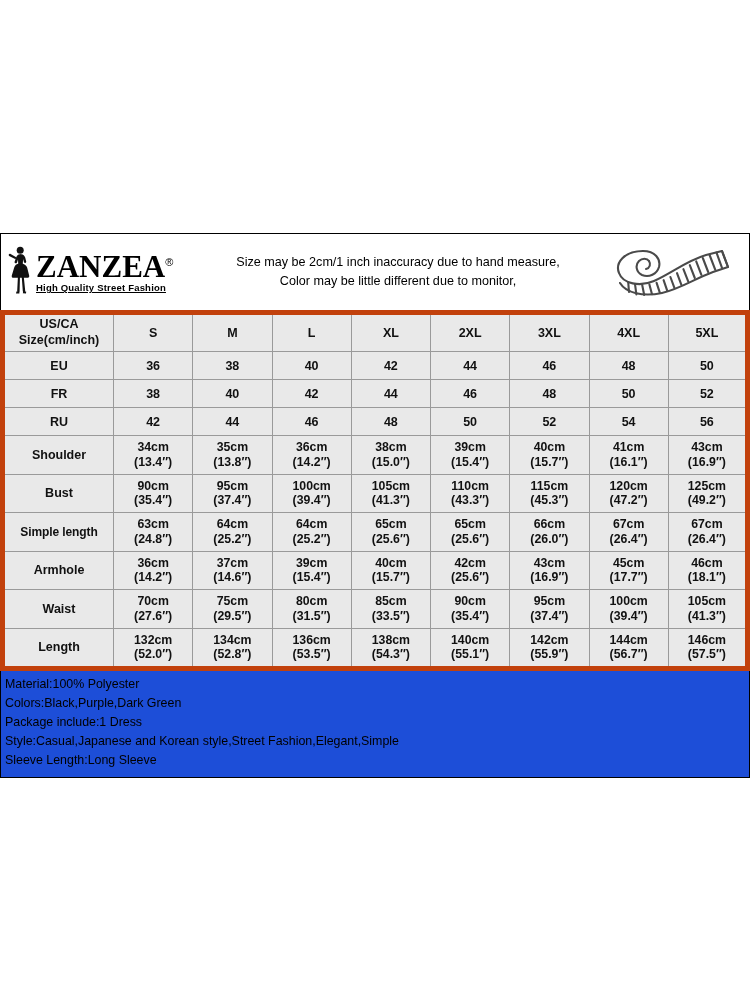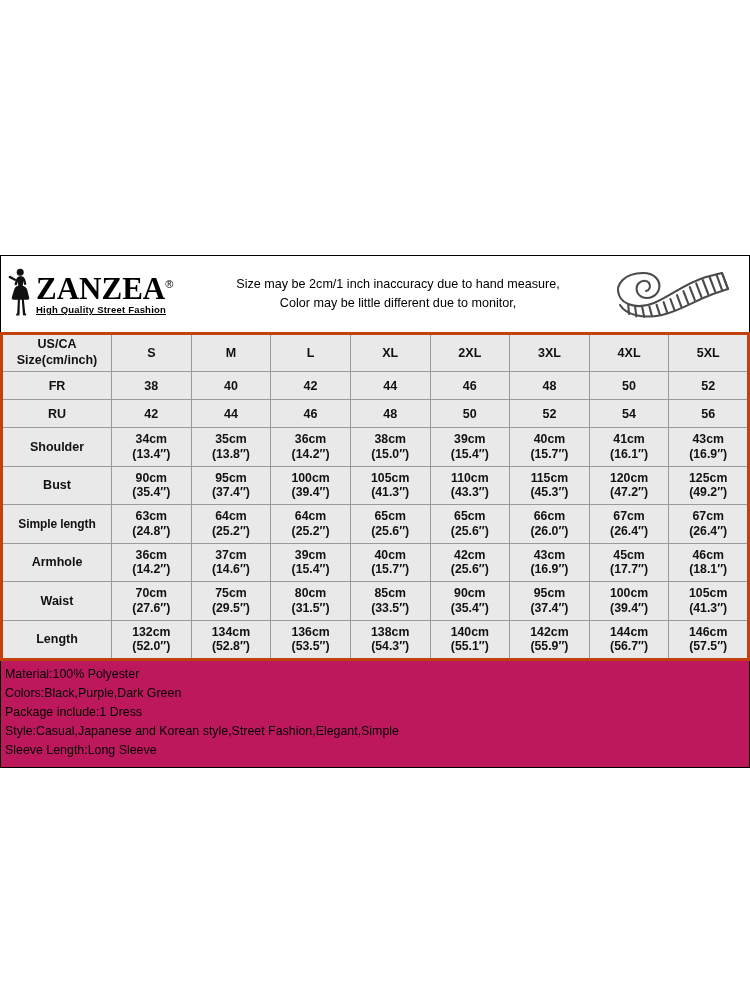--- a/index.html
+++ b/index.html
@@ -14,21 +14,20 @@
     color: #000000;
     position: relative;
     overflow: hidden;
   }
 
   #chart-wrap {
     position: absolute;
     left: 0;
     top: 233px;
     width: 750px;
-    margin-top: 22px;
   }
 
   
   .banner {
     display: flex;
     align-items: center;
     border: 1px solid #000;
     border-bottom: none;
     background: #ffffff;
     height: 77px;
@@ -92,21 +91,21 @@
     display: flex;
     align-items: center;
     justify-content: center;
   }
 
   
   table.size-table {
     border-collapse: collapse;
     table-layout: fixed;
     width: 750px;
-    border: 3px solid #c2410c;
+    border: 5px solid #c2410c;
     background: #e9e9e9;
   }
   table.size-table td {
     border: 1px solid #9a9a9a;
     background: #e9e9e9;
     text-align: center;
     vertical-align: middle;
     font-size: 12.5px;
     font-weight: bold;
     padding: 0;
@@ -130,21 +129,21 @@
     font-weight: bold;
   }
   .meas-cell .cm { font-size: 12.3px; }
   .meas-cell .inch { font-size: 12.3px; }
   td.rowlabel.tight { font-size: 12px; letter-spacing: -0.1px; }
 
   
   .desc {
     border: 1px solid #000;
     border-top: none;
-    background: #be185d;
+    background: #1d4ed8;
     padding: 4px 2px 7px 2px;
     box-sizing: border-box;
   }
   .desc div {
     font-size: 12.4px;
     line-height: 1.53;
     padding-left: 2px;
     white-space: nowrap;
   }
 </style>
@@ -214,20 +213,31 @@
         <td>S</td>
         <td>M</td>
         <td>L</td>
         <td>XL</td>
         <td>2XL</td>
         <td>3XL</td>
         <td>4XL</td>
         <td>5XL</td>
       </tr>
 
+      <tr class="num-row">
+        <td class="rowlabel">EU</td>
+        <td>36</td>
+        <td>38</td>
+        <td>40</td>
+        <td>42</td>
+        <td>44</td>
+        <td>46</td>
+        <td>48</td>
+        <td>50</td>
+      </tr>
 
       <tr class="num-row">
         <td class="rowlabel">FR</td>
         <td>38</td>
         <td>40</td>
         <td>42</td>
         <td>44</td>
         <td>46</td>
         <td>48</td>
         <td>50</td>

